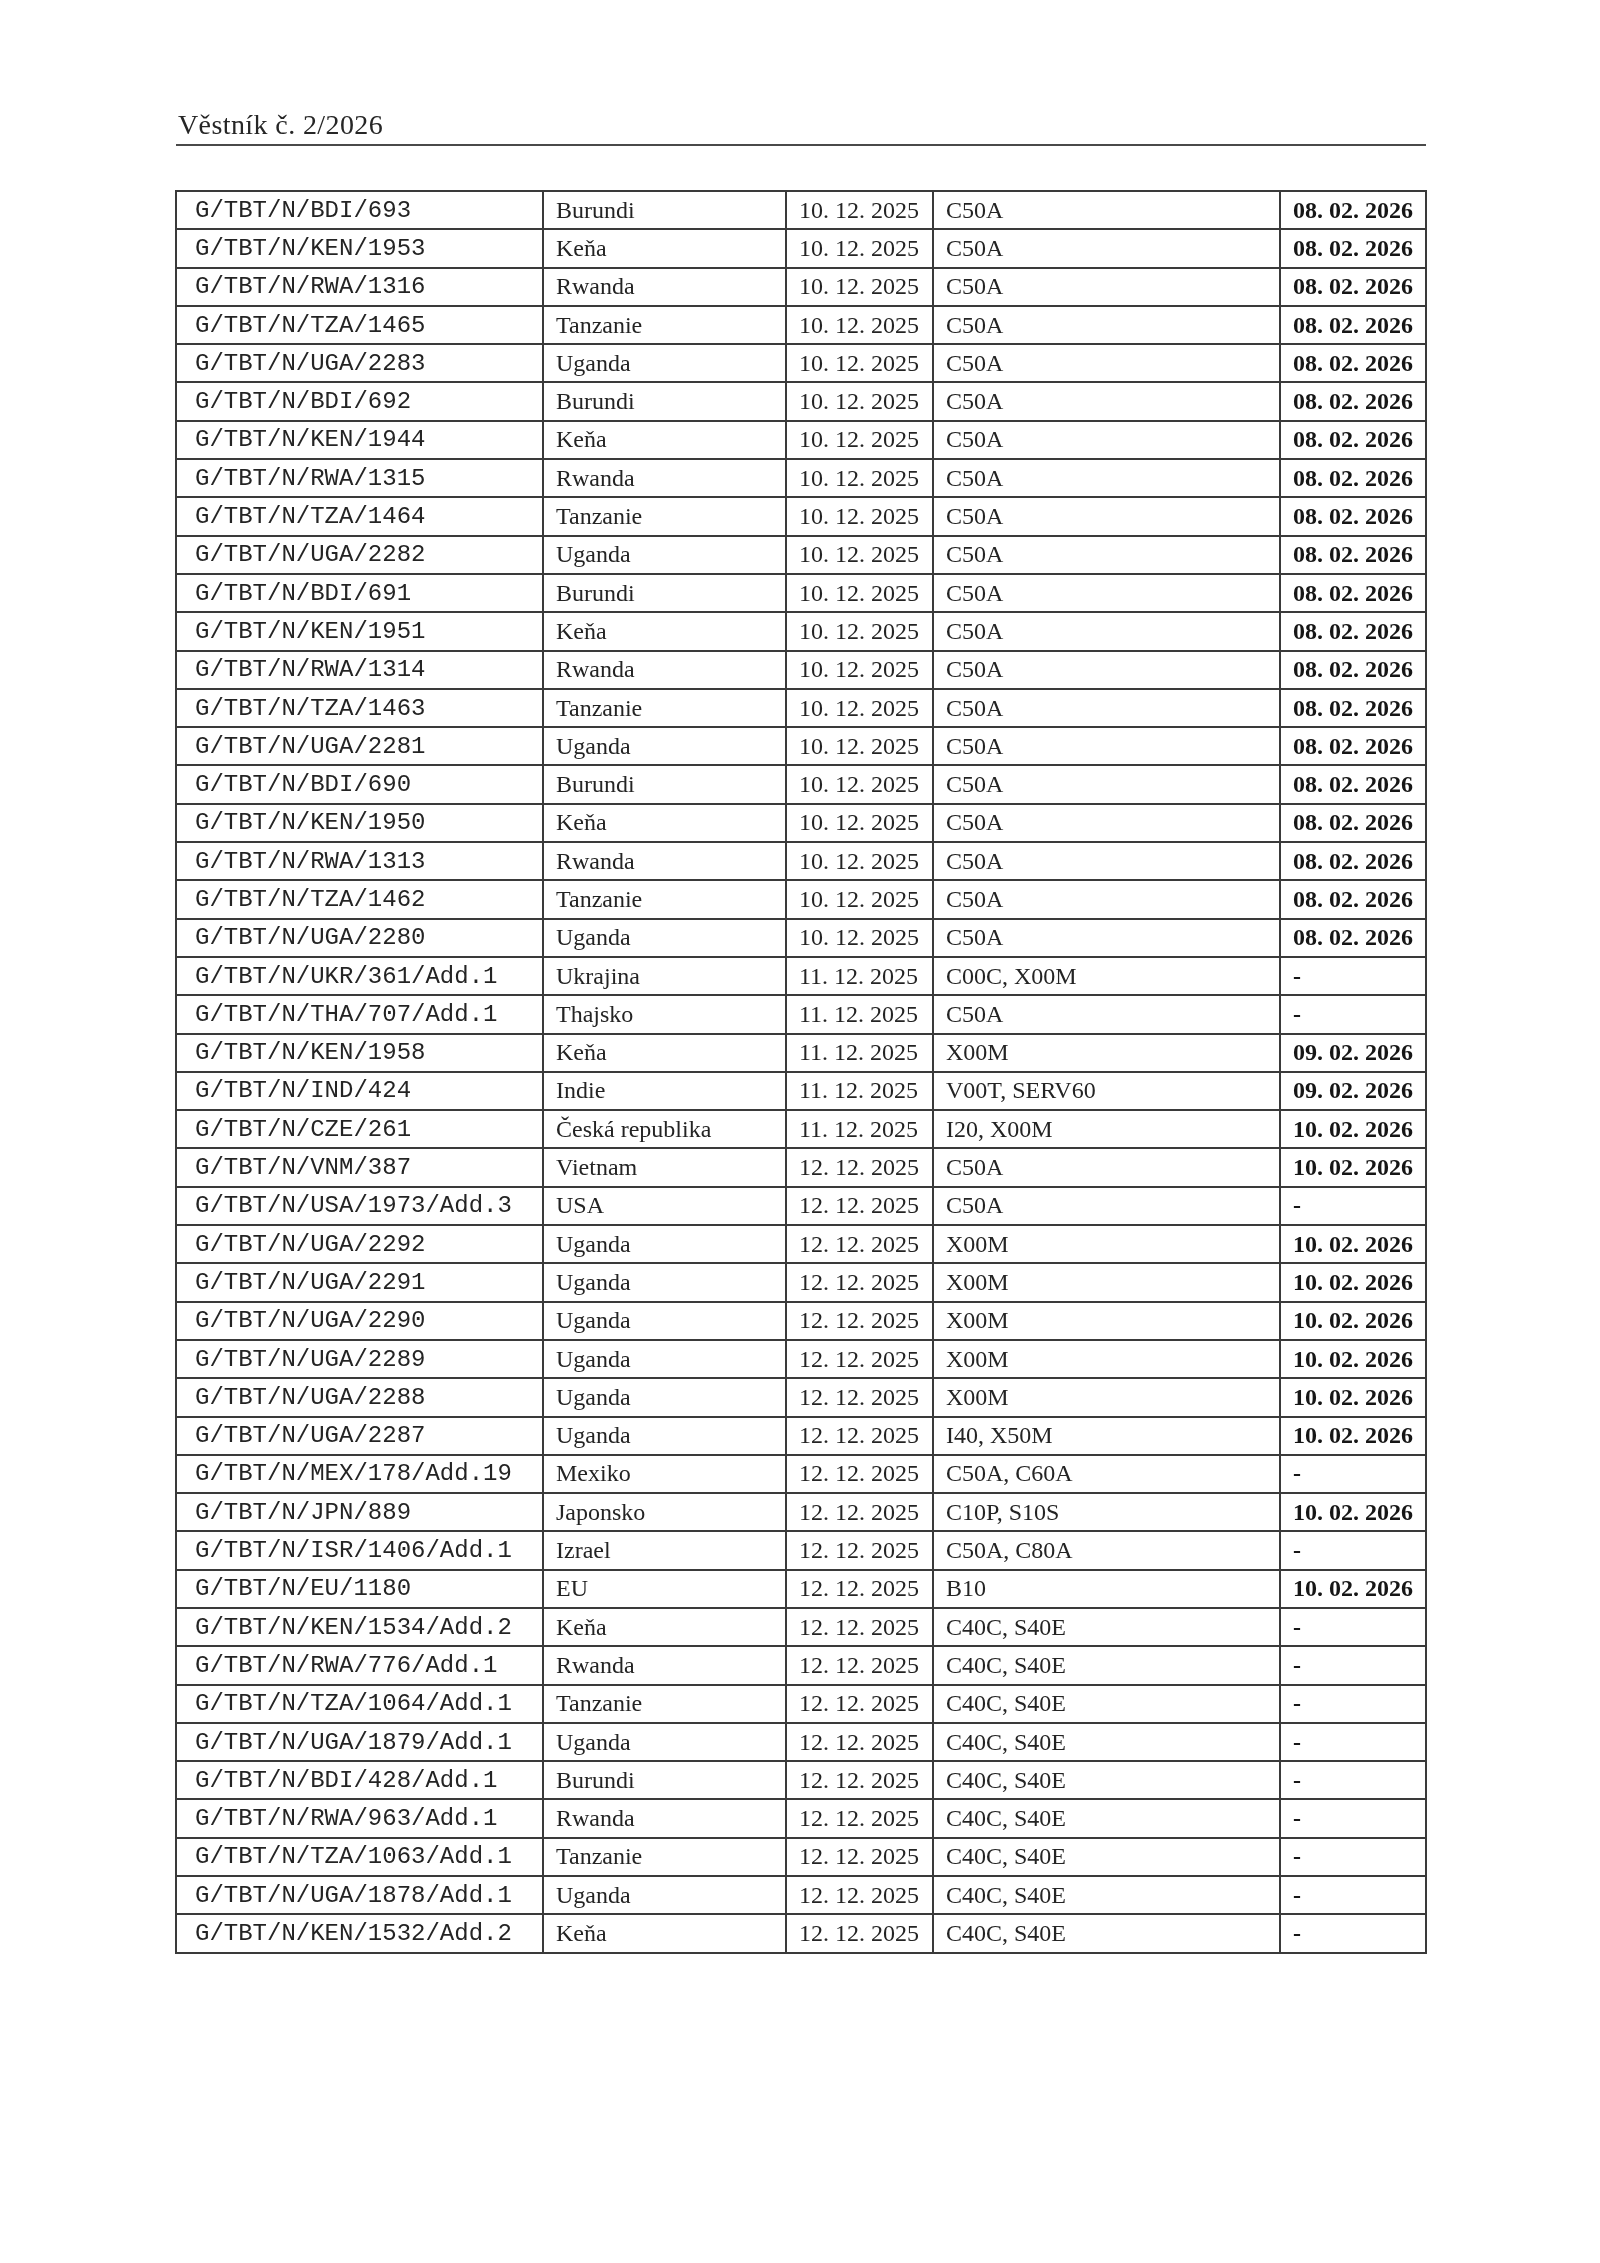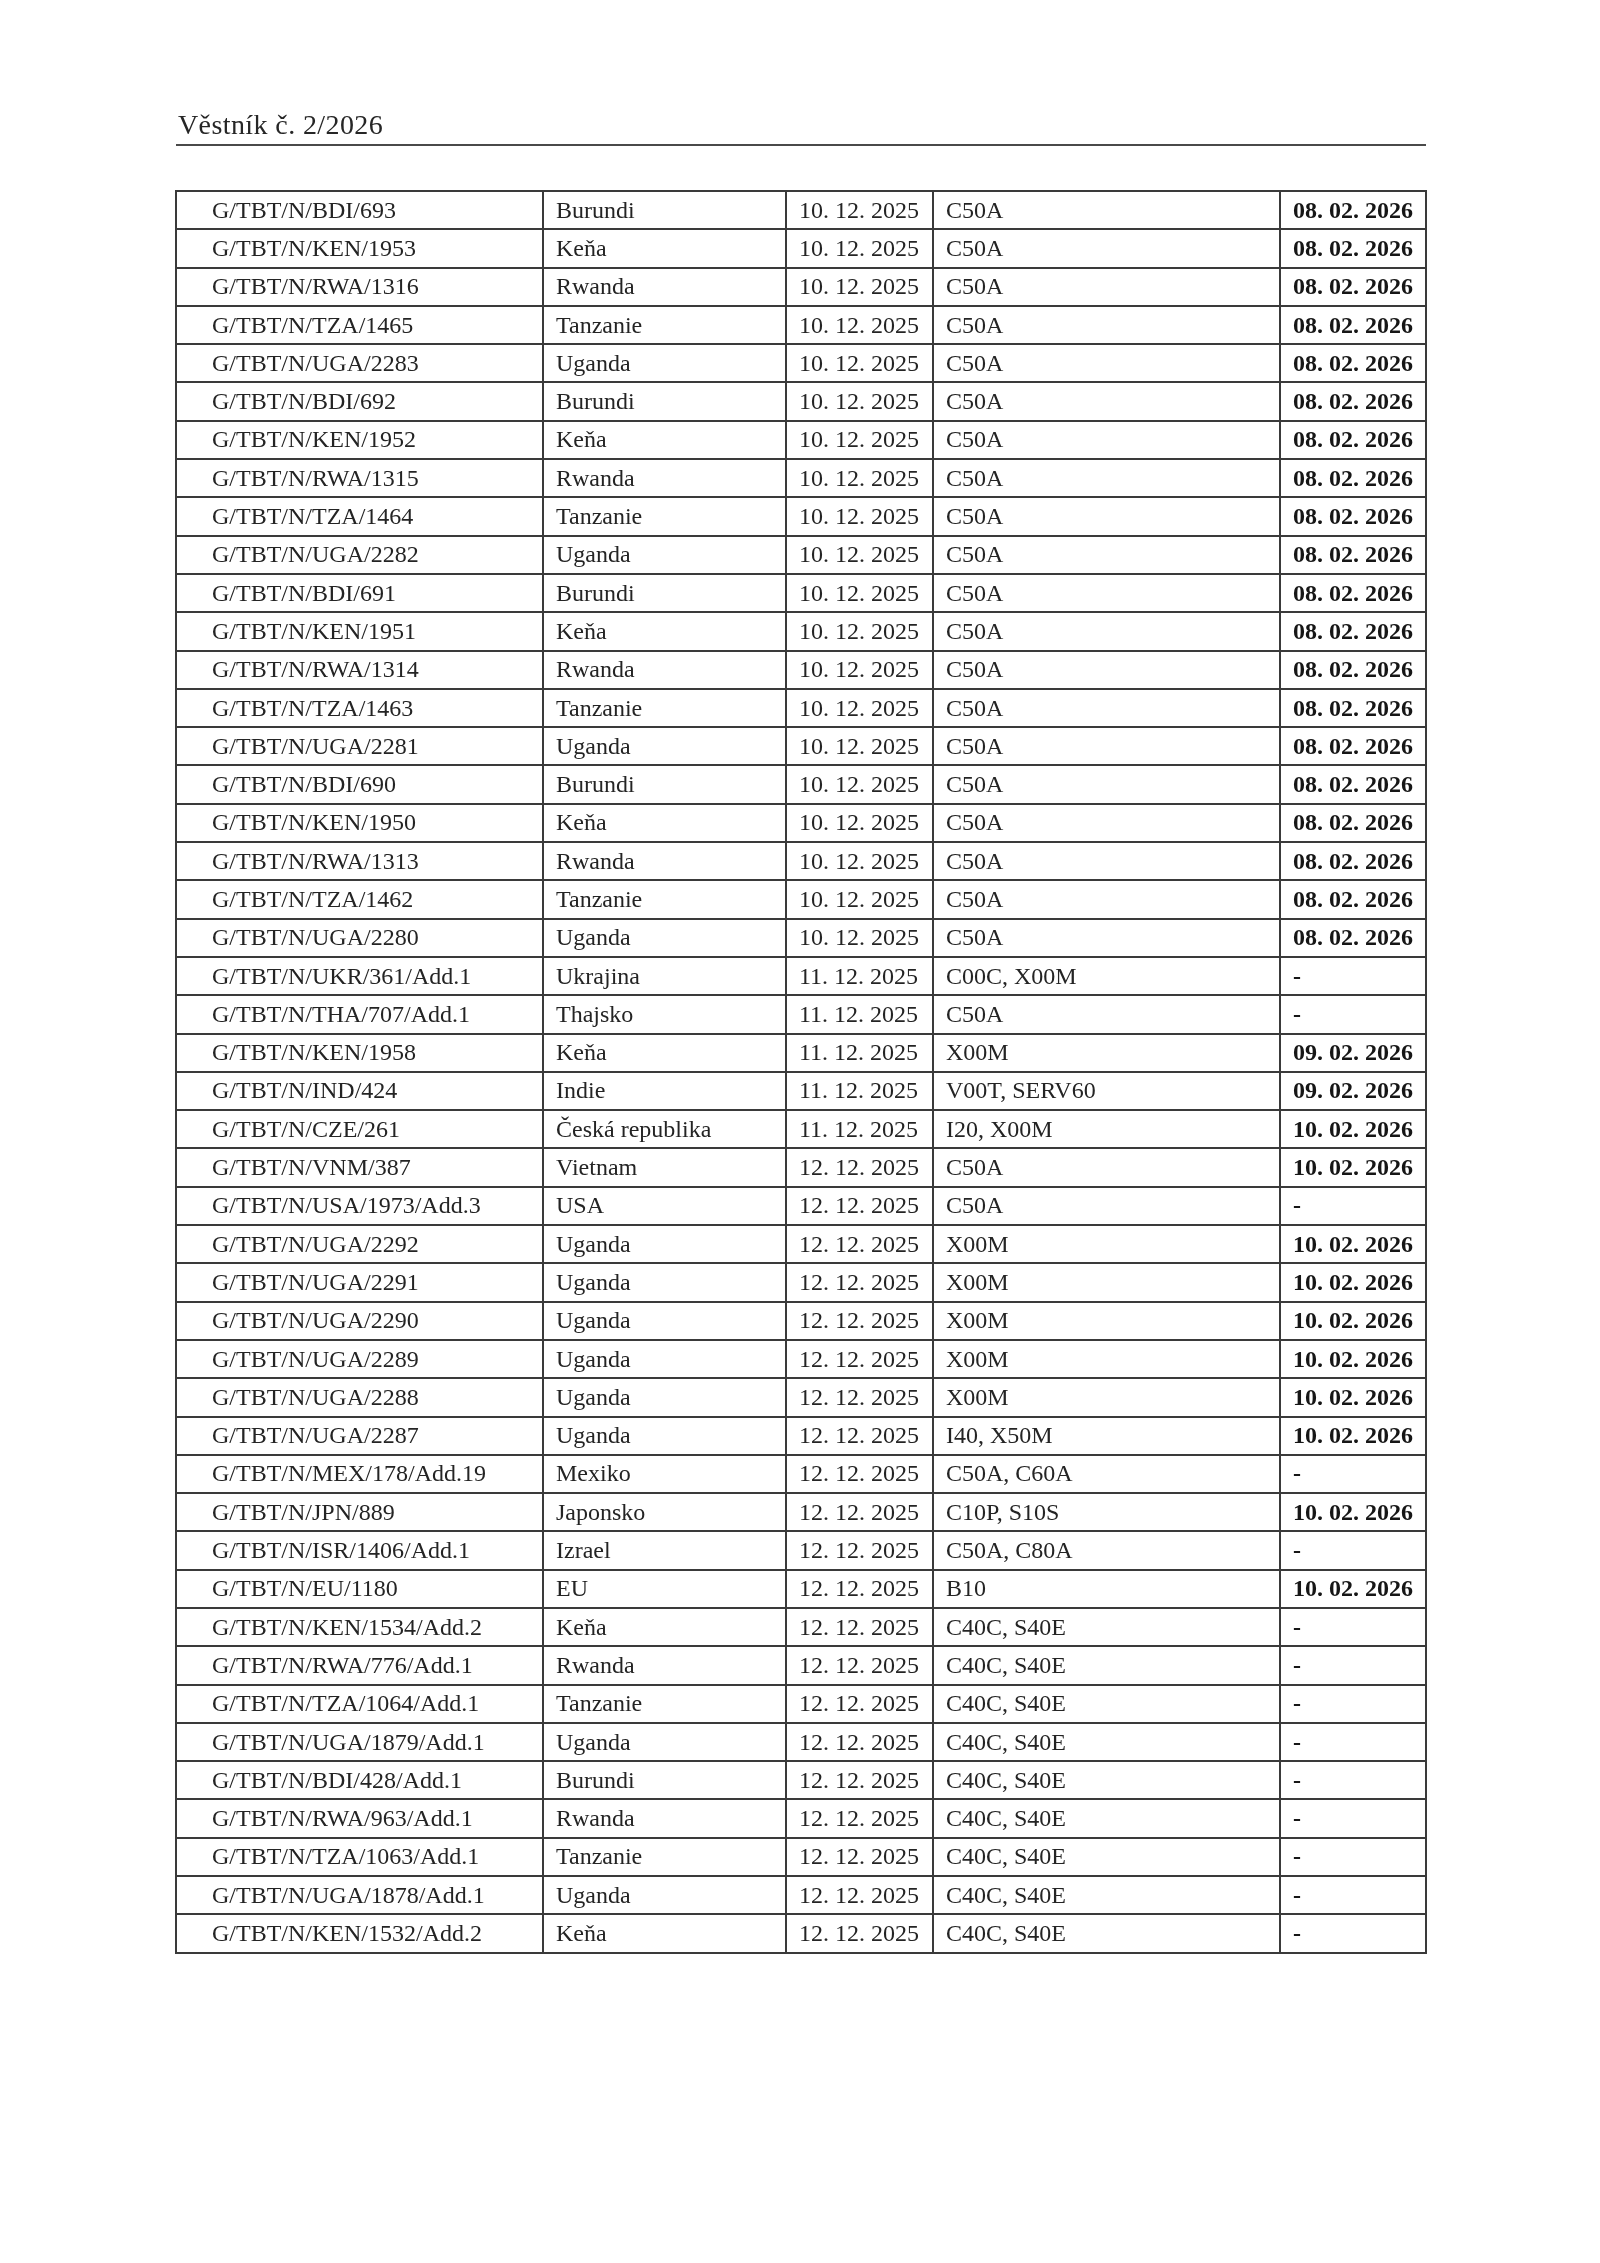--- a/index.html
+++ b/index.html
@@ -45,21 +45,21 @@
   table.notif-table td {
     border: 2px solid #3a3a3a;
     height: 36.3px;
     padding: 0 4px 0 12px;
     font-size: 24px;
     color: #242424;
     vertical-align: middle;
     white-space: nowrap;
     overflow: hidden;
   }
-  table.notif-table td.col-notification { padding-left: 35px; }
+  table.notif-table td.col-notification { padding-left: 18px; font-family: Liberation Mono, monospace; }
   table.notif-table td.col-deadline {
     font-weight: 700;
     color: #161616;
   }
   .page-number {
     position: absolute;
     left: 175px;
     top: 2152px;
     width: 1230px;
     text-align: left;
@@ -121,21 +121,21 @@
       <td class="col-deadline">08. 02. 2026</td>
     </tr>
         <tr>
       <td class="col-notification">G/TBT/N/BDI/692</td>
       <td class="col-country">Burundi</td>
       <td class="col-date">10. 12. 2025</td>
       <td class="col-codes">C50A</td>
       <td class="col-deadline">08. 02. 2026</td>
     </tr>
         <tr>
-      <td class="col-notification">G/TBT/N/KEN/1952</td>
+      <td class="col-notification">G/TBT/N/KEN/1944</td>
       <td class="col-country">Keňa</td>
       <td class="col-date">10. 12. 2025</td>
       <td class="col-codes">C50A</td>
       <td class="col-deadline">08. 02. 2026</td>
     </tr>
         <tr>
       <td class="col-notification">G/TBT/N/RWA/1315</td>
       <td class="col-country">Rwanda</td>
       <td class="col-date">10. 12. 2025</td>
       <td class="col-codes">C50A</td>

